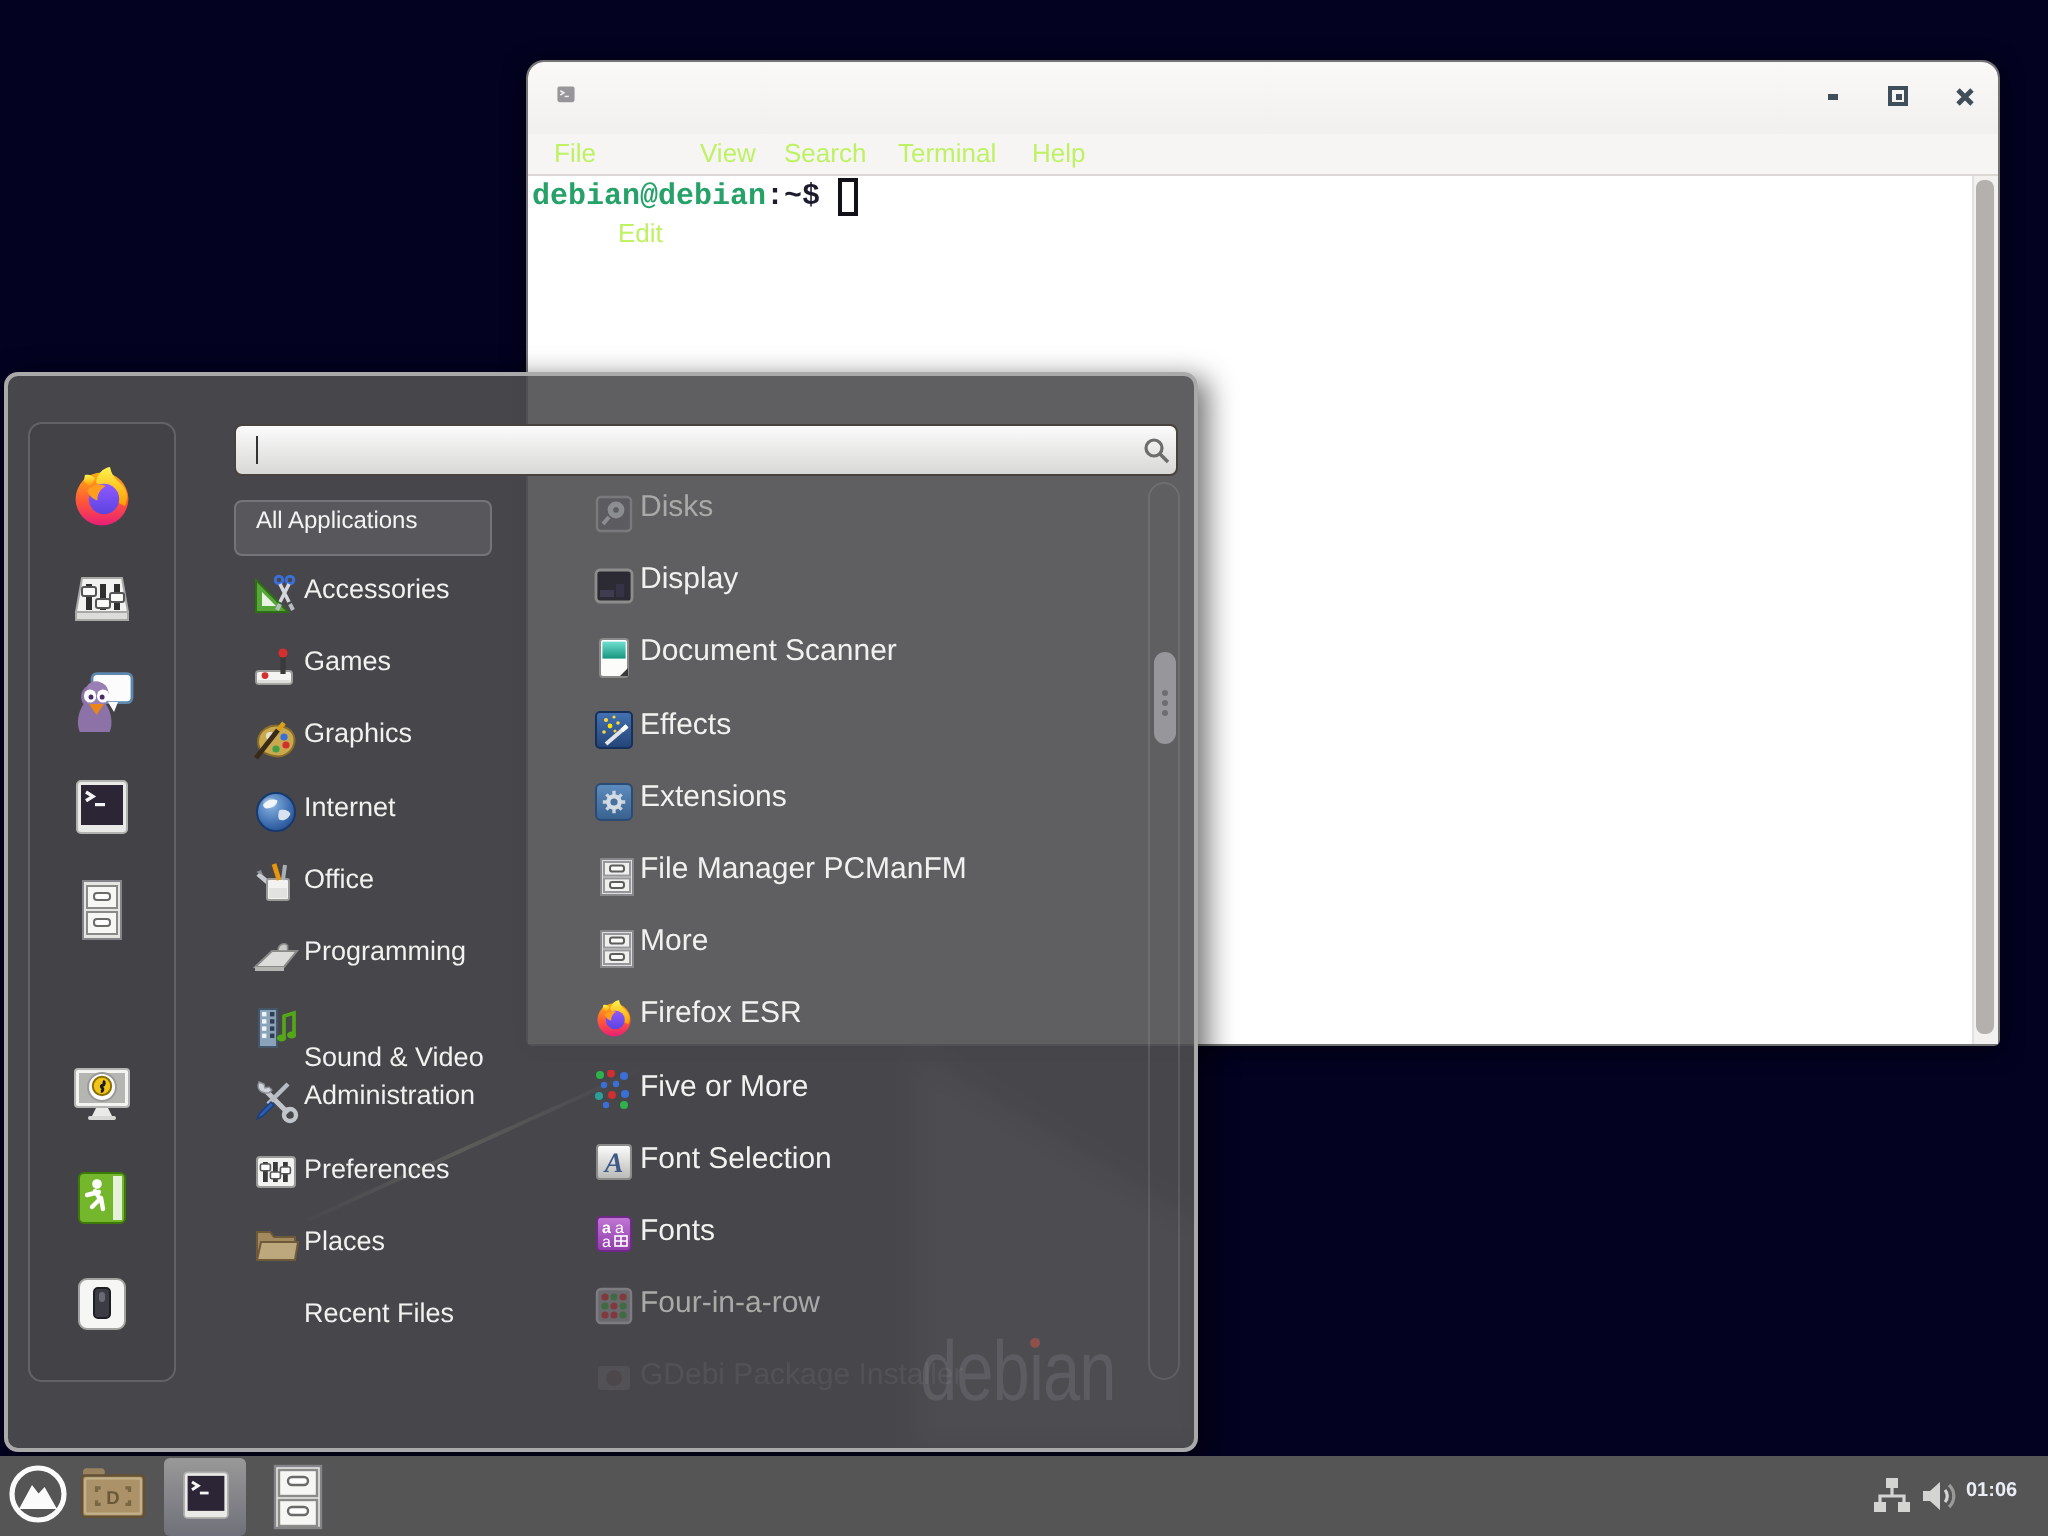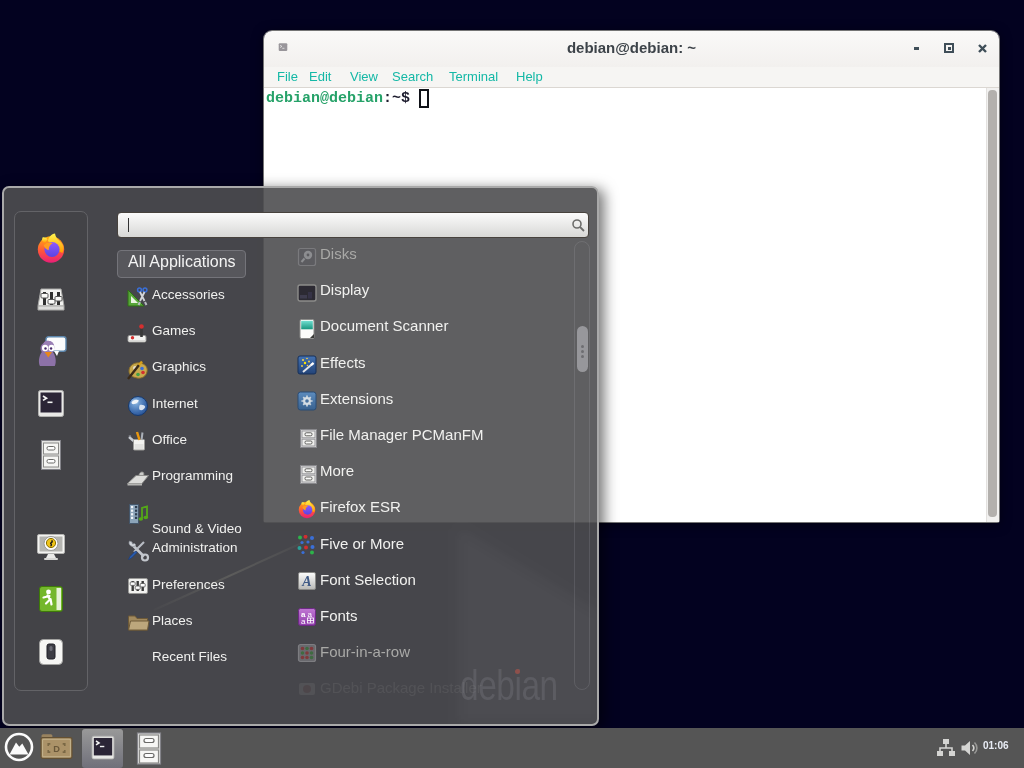--- a/index.html
+++ b/index.html
@@ -7,40 +7,40 @@
   .abs{position:absolute;}
   #root{position:relative;width:1024px;height:768px;}
 
   
   #term{left:264px;top:31px;width:735px;height:491px;border-radius:8px 8px 2px 2px;
         box-shadow:0 0 0 1px rgba(130,130,128,.9), 0 2px 12px rgba(0,0,0,.55);}
   #tbar{left:0;top:0;width:735px;height:36px;border-radius:8px 8px 0 0;
         background:linear-gradient(#faf9f8,#f2f0ee);}
   #ttitle{left:0;top:7.5px;width:735px;text-align:center;font-weight:bold;font-size:15px;color:#3d4349;}
   #tmenu{left:0;top:36px;width:735px;height:21px;background:#f6f5f3;border-bottom:1px solid #dbd7d2;box-sizing:border-box;}
-  .mi{position:absolute;top:38px;font-size:13px;color:#14b8a6;}
+  .mi{position:absolute;top:38px;font-size:13px;color:#bef264;}
   #tcontent{left:0;top:57px;width:735px;height:434px;background:#ffffff;}
   #tscroll{left:722px;top:57px;width:13px;height:434px;background:#f2f1f0;border-left:1px solid #e3e1df;box-sizing:border-box;}
   #tthumb{left:724px;top:59px;width:9px;height:427px;background:#b3b0ad;border-radius:4px;}
   #prompt{left:2px;top:59px;font-family:"Liberation Mono",monospace;font-size:15px;font-weight:bold;white-space:pre;}
   #prompt .g{color:#26a269;}
   #prompt .d{color:#1d1c2e;font-weight:bold;}
   #cursor{left:155px;top:58px;width:10px;height:19px;border:2px solid #101218;box-sizing:border-box;}
 
   
   #menu{left:2px;top:186px;width:597px;height:540px;background:rgba(78,78,80,0.90);
         border:2px solid #a9a9a9;border-radius:7px;box-sizing:border-box;box-shadow:5px 3px 14px rgba(0,0,0,.55);}
   #favstrip{left:10px;top:23px;width:74px;height:480px;border:1px solid #636367;border-radius:7px;
         background:rgba(25,25,30,0.07);box-sizing:border-box;}
   #search{left:113px;top:24px;width:472px;height:26px;background:linear-gradient(#fbfbfb,#d8d8d6);
         border:1px solid #47423d;border-radius:4px;box-sizing:border-box;}
   #scursor{left:124px;top:30px;width:1px;height:14px;background:#333;}
   #allapps{left:113px;top:62px;width:129px;height:28px;background:#57575c;border:1px solid #74747a;
         border-radius:4px;box-sizing:border-box;}
-  #allapps span{position:absolute;left:10px;top:1.5px;font-size:16px;color:#f4f4f4;}
+  #allapps span{position:absolute;left:10px;top:1.5px;font-size:12px;color:#f4f4f4;}
   .cat{position:absolute;left:148px;font-size:13.5px;color:#f1f1ef;}
   .app{position:absolute;left:316px;font-size:15px;color:#f1f1ef;}
   .dim{color:#a9a9a7;}
   #mscroll{left:570px;top:53px;width:16px;height:449px;border:1px solid rgba(220,220,225,0.13);border-radius:9px;box-sizing:border-box;}
   #mthumb{left:573px;top:138px;width:11px;height:46px;background:#97979b;border-radius:6px;}
   .grip{position:absolute;left:577px;width:3px;height:3px;border-radius:2px;background:#6e6e72;}
   #wmark{left:456px;top:473px;font-size:36px;font-weight:normal;color:#57575d;letter-spacing:-0.5px;transform-origin:0 0;transform:scale(0.93,1.18);}
   #wmarkdot{left:511px;top:481px;width:5px;height:5px;border-radius:3px;background:#8a4a45;}
 
   
@@ -52,25 +52,24 @@
   #btnmin{left:650px;top:16px;width:5px;height:3px;background:#3f4e58;}
   #btnmax{left:680px;top:12px;width:10px;height:10px;border:2.4px solid #3f4e58;box-sizing:border-box;}
   #btnmaxdot{left:683.5px;top:15.5px;width:3px;height:3px;background:#3f4e58;}
 </style>
 </head>
 <body>
 <div id="root">
 
   <div class="abs" id="term">
     <div class="abs" id="tbar"></div>
-    <div class="abs" id="ttitle">debian@debian: ~</div>
     <div class="abs" id="tmenu"></div>
     <div class="abs" id="tcontent"></div>
     <span class="mi" style="left:13px;">File</span>
-    <span class="mi" style="left:45px;">Edit</span>
+    <span class="mi" style="left:45px;margin-top:40px;">Edit</span>
     <span class="mi" style="left:86px;">View</span>
     <span class="mi" style="left:128px;">Search</span>
     <span class="mi" style="left:185px;">Terminal</span>
     <span class="mi" style="left:252px;">Help</span>
     <div class="abs" id="prompt"><span class="g">debian@debian</span><span class="d">:~$ </span></div>
     <div class="abs" id="cursor"></div>
     <div class="abs" id="tscroll"></div>
     <div class="abs" id="tthumb"></div>
     <svg class="abs" style="left:14px;top:11px;opacity:.55;" width="10" height="11" viewBox="0 0 14 14">
       <rect x="1" y="1" width="12" height="11" rx="1.5" fill="#3a3540" opacity="0.9"></rect>

